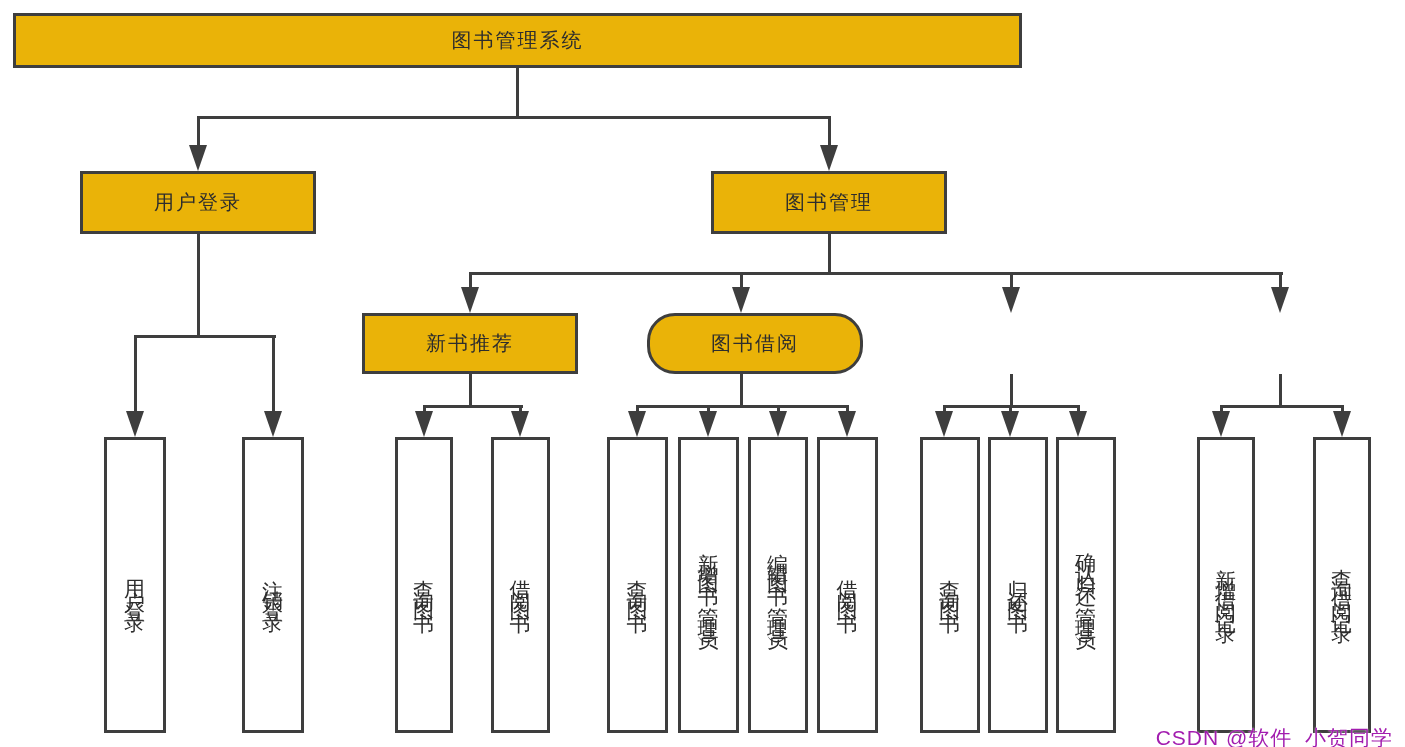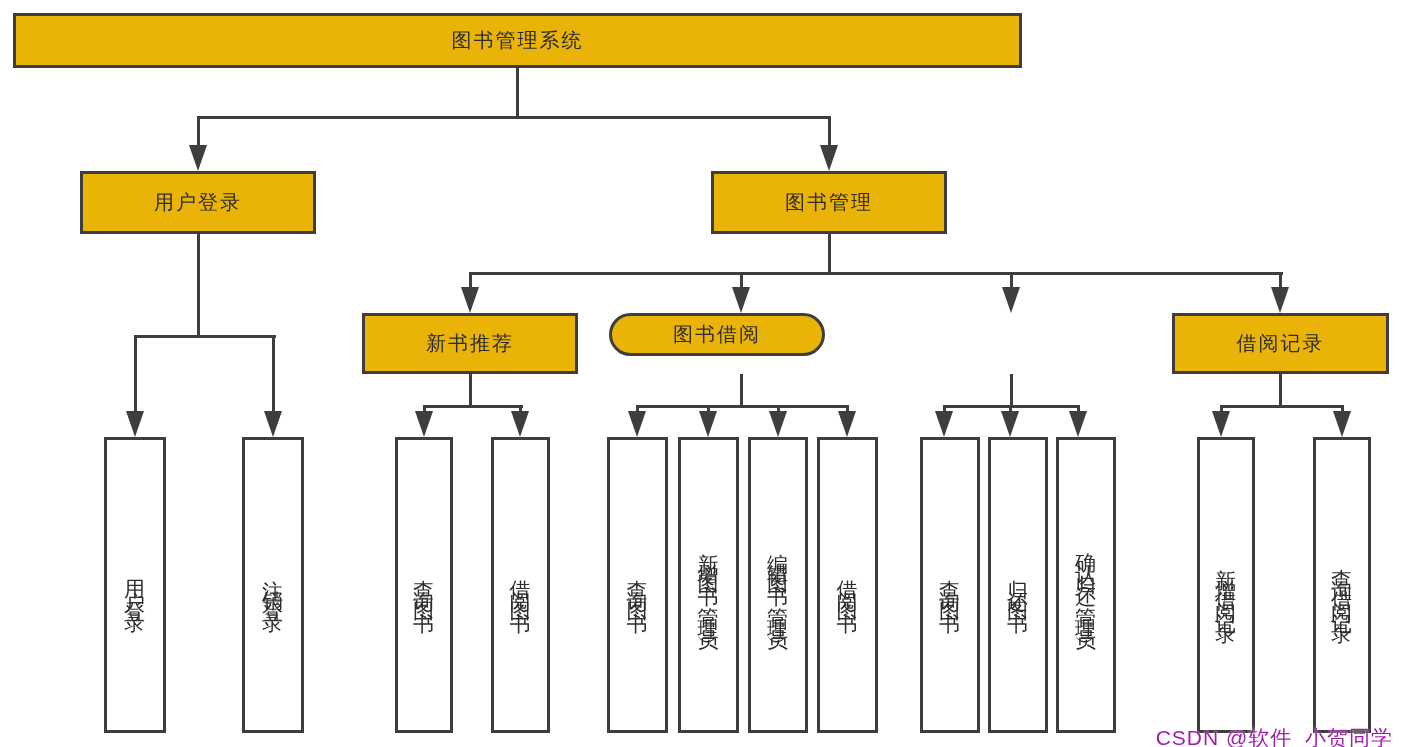--- a/index.html
+++ b/index.html
@@ -71,24 +71,23 @@
 <div id="stage">
 
   <div class="box" style="left:13px;top:13px;width:1009px;height:55px;">图书管理系统</div>
 
   <div class="box" style="left:80px;top:171px;width:236px;height:63px;">用户登录</div>
 
   <div class="box" style="left:711px;top:171px;width:236px;height:63px;">图书管理</div>
 
   <div class="box" style="left:362px;top:313px;width:216px;height:61px;">新书推荐</div>
 
-  <div class="box" style="left:609px;top:313px;width:216px;height:43px;border-radius:28px;">图书借阅</div>
+  <div class="box" style="left:647px;top:313px;width:216px;height:61px;border-radius:28px;">图书借阅</div>
 
 
-  <div class="box" style="left:1172px;top:313px;width:217px;height:61px;">借阅记录</div>
 
   <div class="vbox" style="left:104px;top:437px;width:62px;height:296px;">用户登录</div>
 
   <div class="vbox" style="left:242px;top:437px;width:62px;height:296px;">注销登录</div>
 
   <div class="vbox" style="left:395px;top:437px;width:58px;height:296px;">查询图书</div>
 
   <div class="vbox" style="left:491px;top:437px;width:59px;height:296px;">借阅图书</div>
 
   <div class="vbox" style="left:607px;top:437px;width:61px;height:296px;">查询图书</div>

